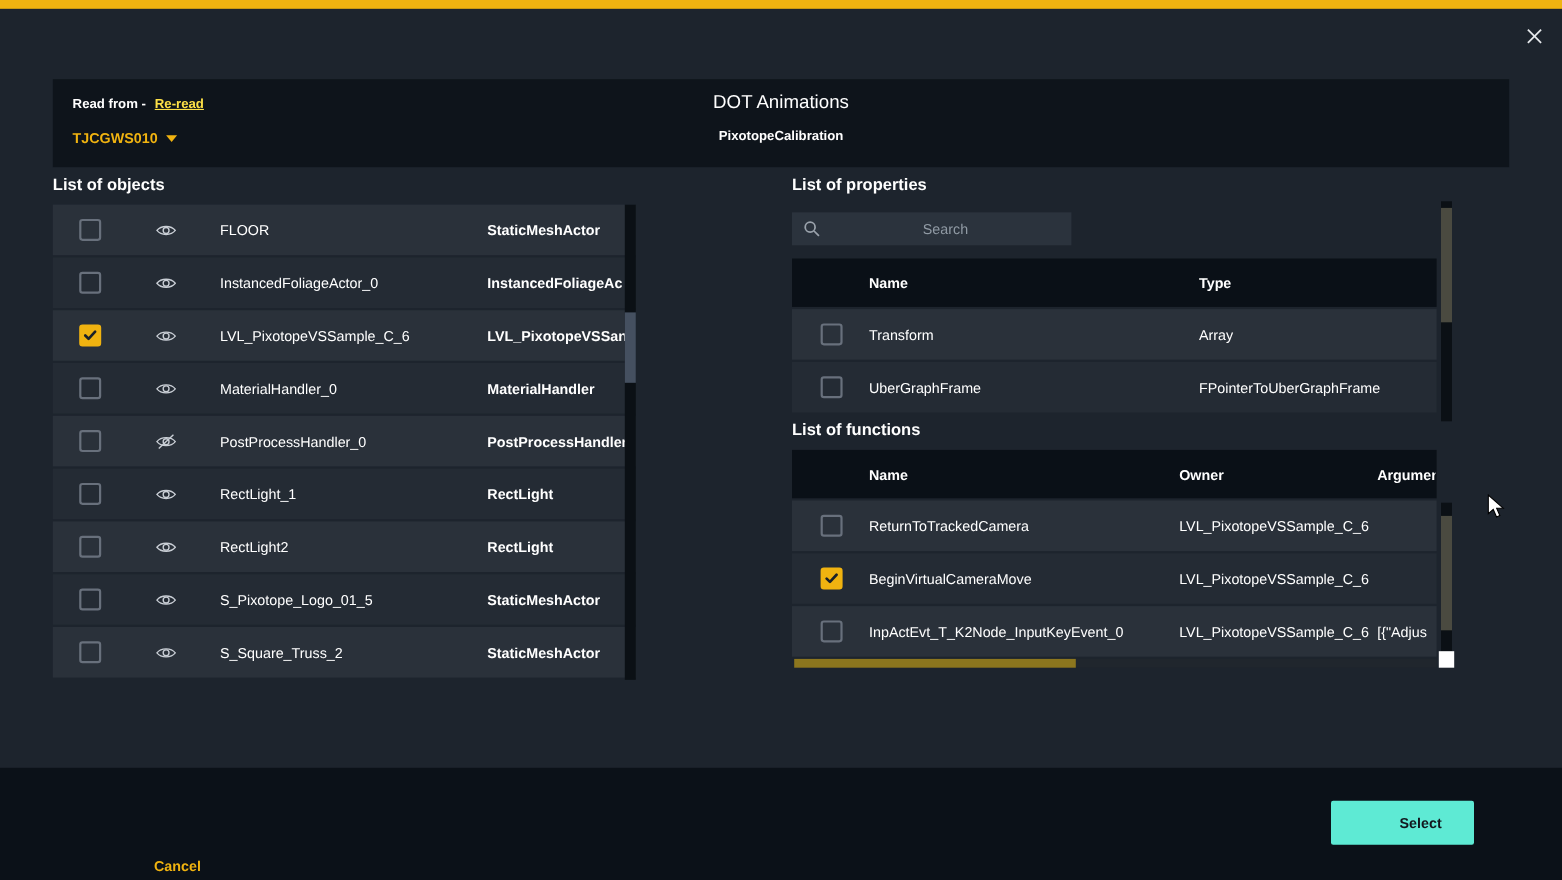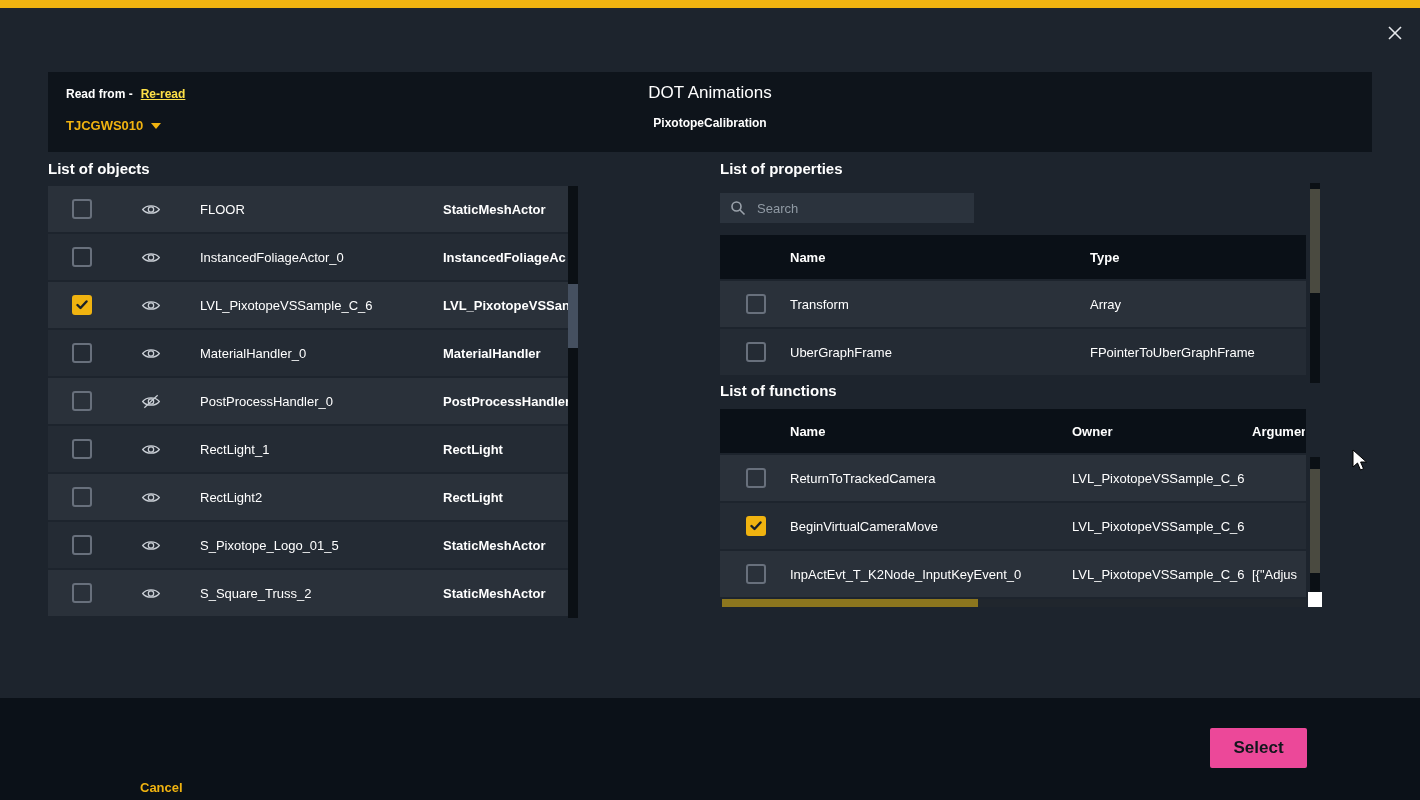--- a/index.html
+++ b/index.html
@@ -26,21 +26,21 @@
   .h-objects{left:48px;top:160px;}
   .h-props{left:720px;top:160px;}
   .h-funcs{left:720px;top:382px;}
 
   
   .search{position:absolute;left:720px;top:193px;width:254px;height:30px;background:#2b333d;
           display:flex;align-items:center;padding:0 10px;box-sizing:border-box;}
   .search svg{flex:0 0 auto;margin-right:9px;}
   .search svg circle,.search svg line{stroke:#9aa2ab;stroke-width:1.6;fill:none;}
   .search input{flex:1;background:transparent;border:none;outline:none;color:#d946ef;
-                font-size:13px;font-family:"Liberation Sans",sans-serif;}
+                font-size:13px;font-family:"Liberation Sans",sans-serif;text-align:center;}
   .search input::placeholder{color:#909aa4;}
 
   
   .table{position:absolute;}
   .objects{left:48px;top:186px;width:530px;}
   .props{left:720px;top:235px;width:586px;}
   .funcs{left:720px;top:409px;width:586px;}
   .thead{height:44px;background:#0a1017;position:relative;margin-bottom:2px;}
   .thead .cell{font-weight:700;}
   .row{height:46px;margin-bottom:2px;position:relative;cursor:pointer;}
@@ -82,23 +82,23 @@
   .vs-props .thumb{top:6px;height:104px;background:#4a4a40;}
   .vs-funcs{left:1310px;top:457px;height:135px;}
   .vs-funcs .thumb{top:12px;height:104px;background:#4a4a40;}
   .hscroll{position:absolute;left:722px;top:599px;width:584px;height:8px;background:#20262d;}
   .hscroll .hthumb{position:absolute;left:0;top:0;width:256px;height:8px;background:#8c761e;}
   .scroll-corner{position:absolute;left:1308px;top:592px;width:14px;height:15px;background:#ffffff;}
 
   
   .footer{position:absolute;left:0;top:698px;width:1420px;height:102px;background:#0b1118;}
   .cancel{position:absolute;left:140px;top:740px;font-size:13px;font-weight:700;color:#f0b310;cursor:pointer;margin-top:40px;}
-  .select{position:absolute;left:1210px;top:728px;width:97px;height:40px;background:#ec4899;
-          border:none;border-radius:2px;color:#12171d;font-size:17px;font-weight:700;
-          font-family:"Liberation Sans",sans-serif;display:flex;align-items:center;justify-content:center;cursor:pointer;}
+  .select{position:absolute;left:1210px;top:728px;width:97px;height:40px;background:#5eead4;
+          border:none;border-radius:2px;color:#12171d;font-size:13px;font-weight:700;
+          font-family:"Liberation Sans",sans-serif;display:flex;align-items:center;justify-content:center;cursor:pointer;padding-left:33px;}
 
   
   .cursor{position:absolute;left:1352px;top:449px;pointer-events:none;}
 </style>
 </head>
 <body>
 
 <div class="stage">
   <div class="topbar"></div>
 

